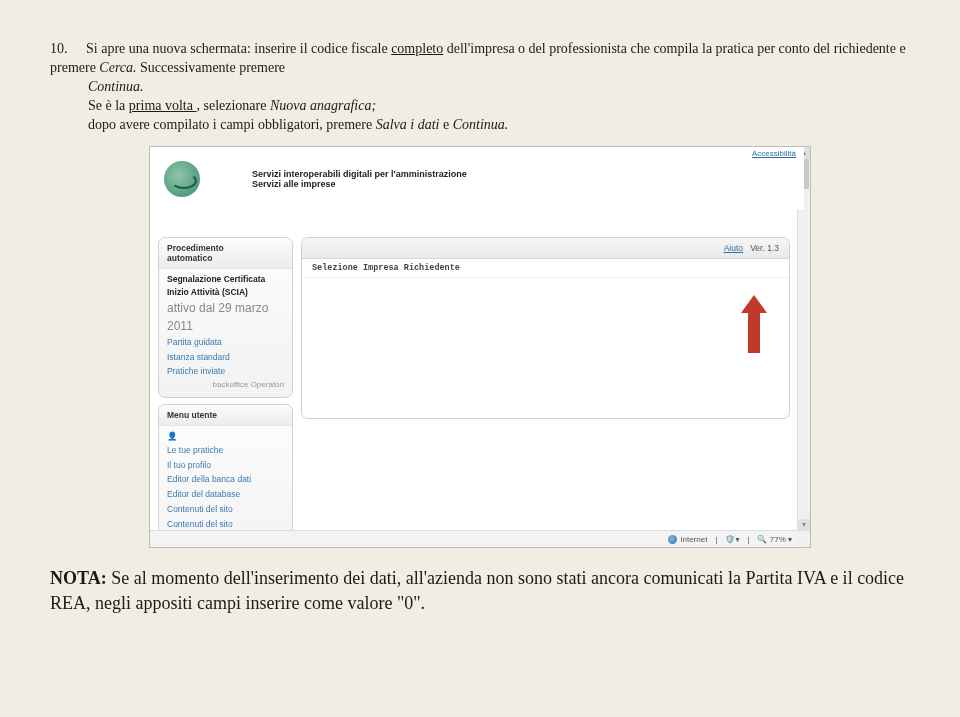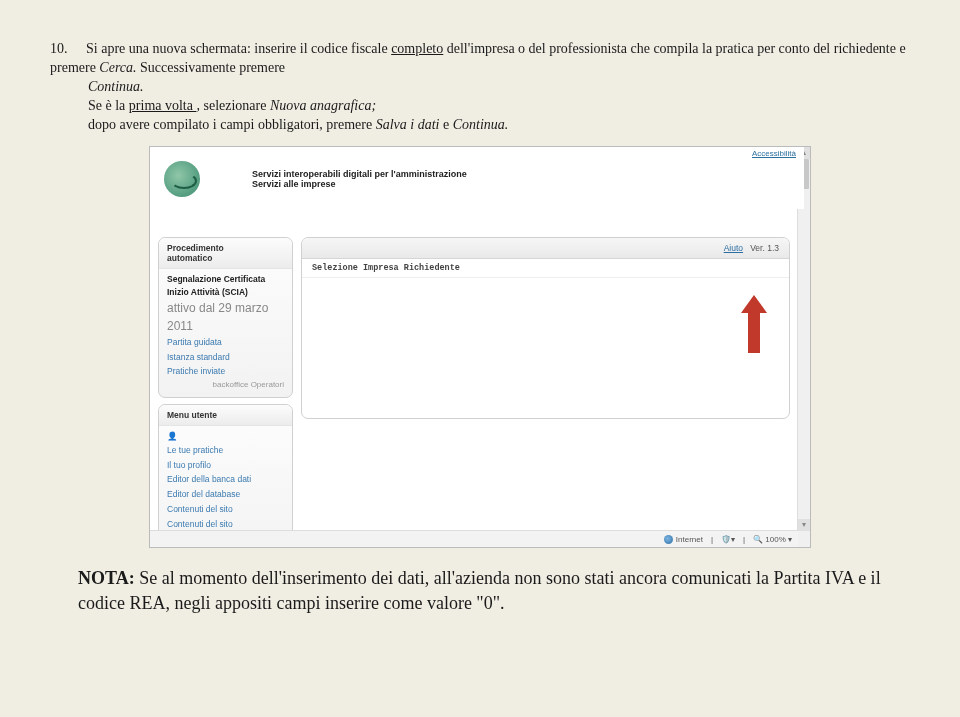--- a/index.html
+++ b/index.html
@@ -152,21 +152,21 @@
     gap: 8px; padding: 0 6px; font-size: 8px; color:#555;
   }
   .sc-status .internet {
     display:flex; align-items:center; gap:3px;margin-left:39px;
   }
   .sc-status .globe {
     width: 9px; height: 9px; border-radius: 50%;
     background: radial-gradient(circle at 40% 40%, #7fb5e4, #2c6fa3);
   }
   .nota {
-    font-size: 18px; line-height: 1.35; color: #1a1a1a; margin-left: 28px;
+    font-size: 18px; line-height: 1.35; color: #1a1a1a;
   }
   .nota b { font-weight: bold; }
 </style>
 </head>
 <body>
 
 <div class="text-block">
   <span class="num">10.</span><span>Si apre una nuova schermata: inserire il codice fiscale </span><span class="underline">completo</span><span> dell'impresa o del professionista che compila la pratica  per conto del richiedente e premere </span><span class="italic">Cerca.</span><span> Successivamente premere </span>
   <span class="indent"><span class="italic">Continua.</span></span>
   <span class="indent"><span>Se è la </span><span class="underline">prima volta </span><span>, selezionare </span><span class="italic">Nuova anagrafica;</span></span>
@@ -237,19 +237,19 @@
   <div class="red-arrow"></div>
 
   <div class="sc-status">
     <span class="internet">
       <span class="globe"></span>
       <span>Internet</span>
     </span>
     <span>|</span>
     <span>🛡️▾</span>
     <span>|</span>
-    <span>🔍 <span>100%</span> ▾</span>
+    <span>🔍 <span>77%</span> ▾</span>
   </div>
 </div>
 
 <div class="nota">
   <b>NOTA:</b><span> Se al momento dell'inserimento dei dati, all'azienda non sono stati ancora comunicati la Partita IVA e il codice REA, negli appositi campi inserire come valore "0".</span>
 </div>
 
 </body></html>

